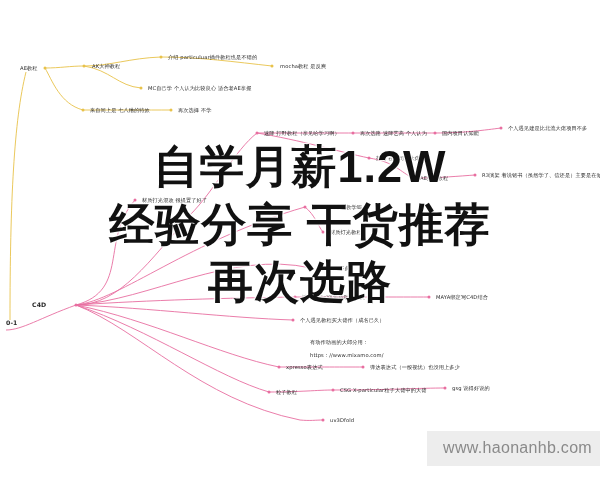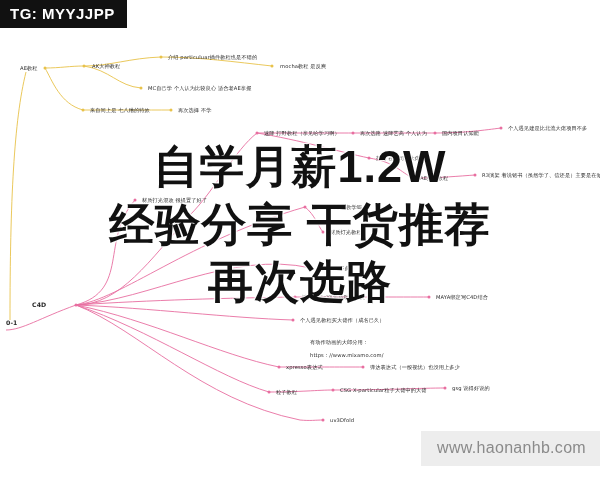--- a/index.html
+++ b/index.html
@@ -44,21 +44,21 @@
     font-family:"Liberation Sans",sans-serif;
     z-index:40;
   }
 
   
   #wm{
     position:absolute;right:0;bottom:14px;
     background:rgba(236,236,236,0.92);
     color:#8a8a8a;
     font-size:16px;
-    padding:8px 14px 9px 16px;
+    padding:8px 8px 9px 16px;
     letter-spacing:0.3px;
     font-family:"Liberation Sans",sans-serif;
     z-index:40;
   }
 
   
   #headline{
     position:absolute;left:0;top:118px;width:600px;
     text-align:center;
     z-index:30;
@@ -188,16 +188,15 @@
     <div class="dot pink" style="left:445px;top:388px;"></div>
     <div class="dot pink" style="left:323px;top:420px;"></div>
   </div>
 
   <div id="headline">
     <div>自学月薪1.2W</div>
     <div>经验分享 干货推荐</div>
     <div>再次选路</div>
   </div>
 
-  <div id="tg-banner">TG: MYYJJPP</div>
   <div id="wm">www.haonanhb.com</div>
 
 </div>
 
 </body></html>

